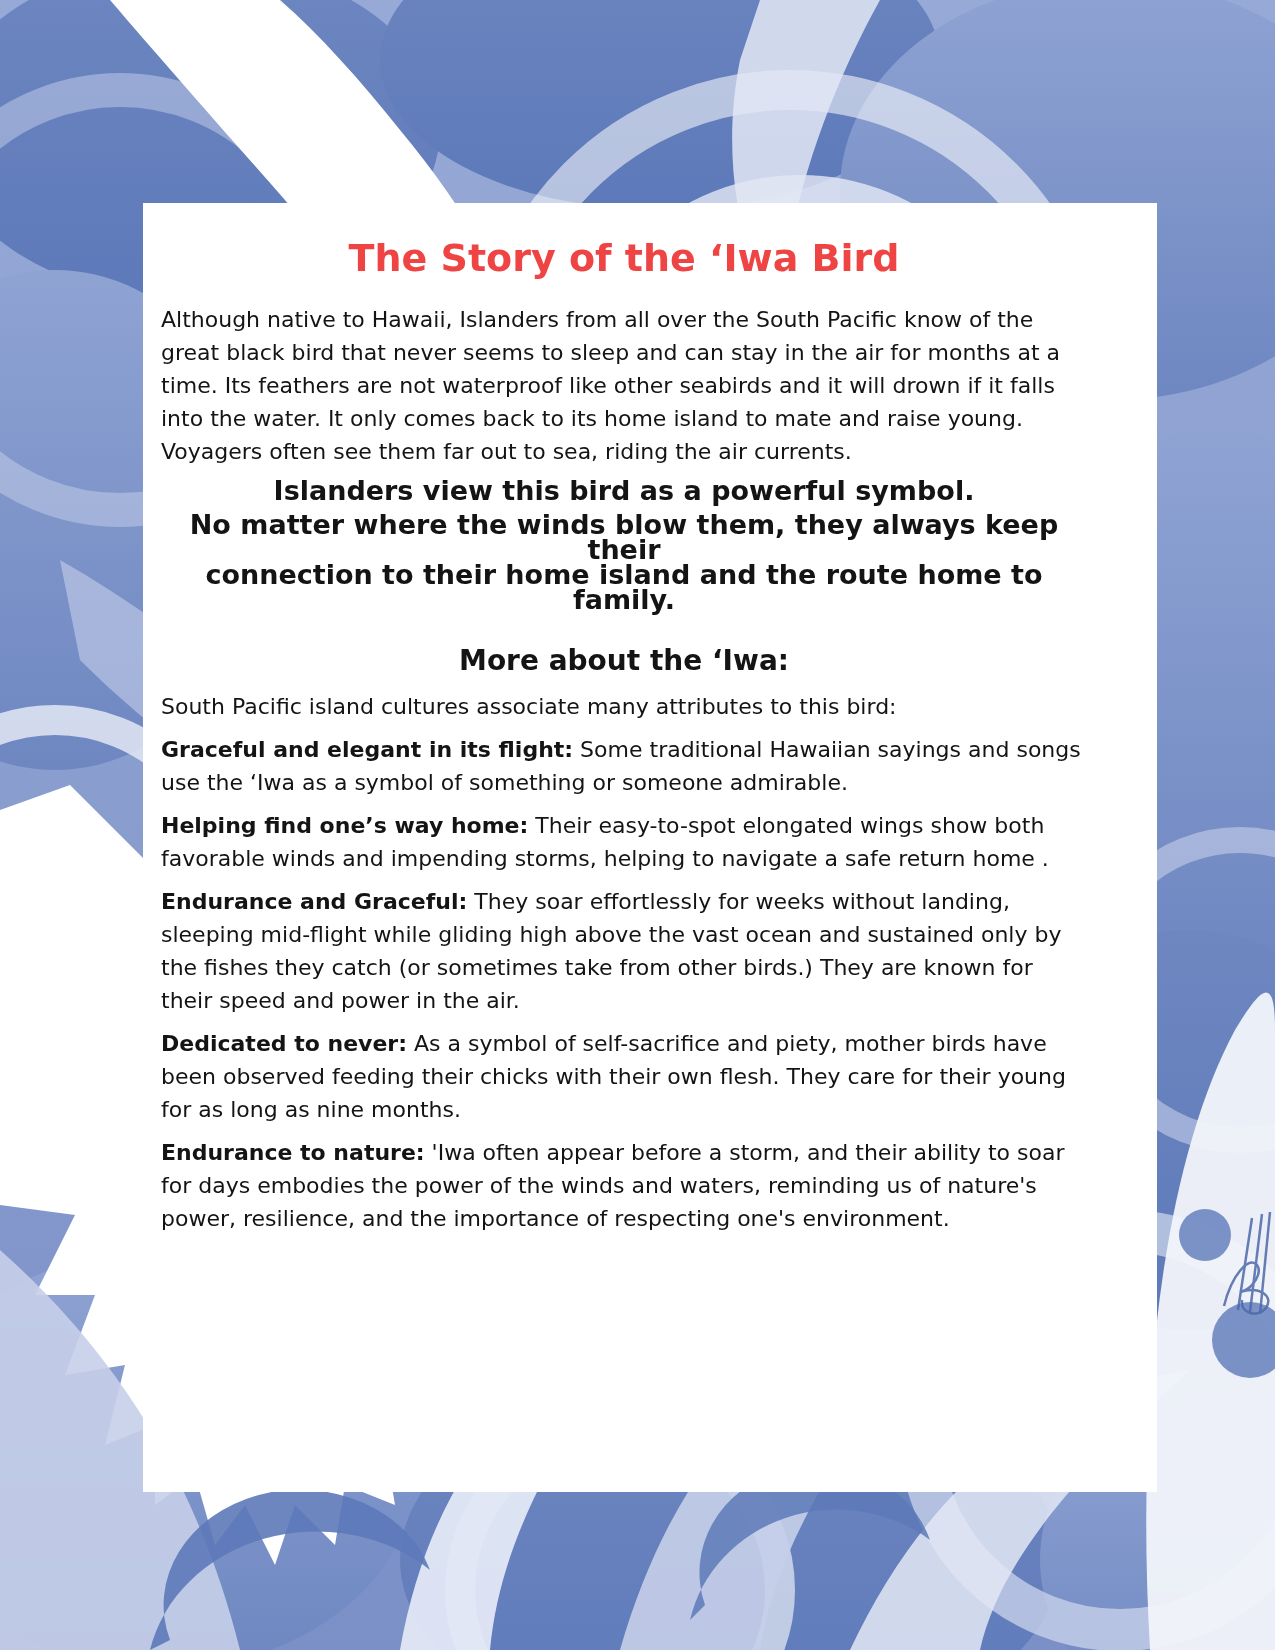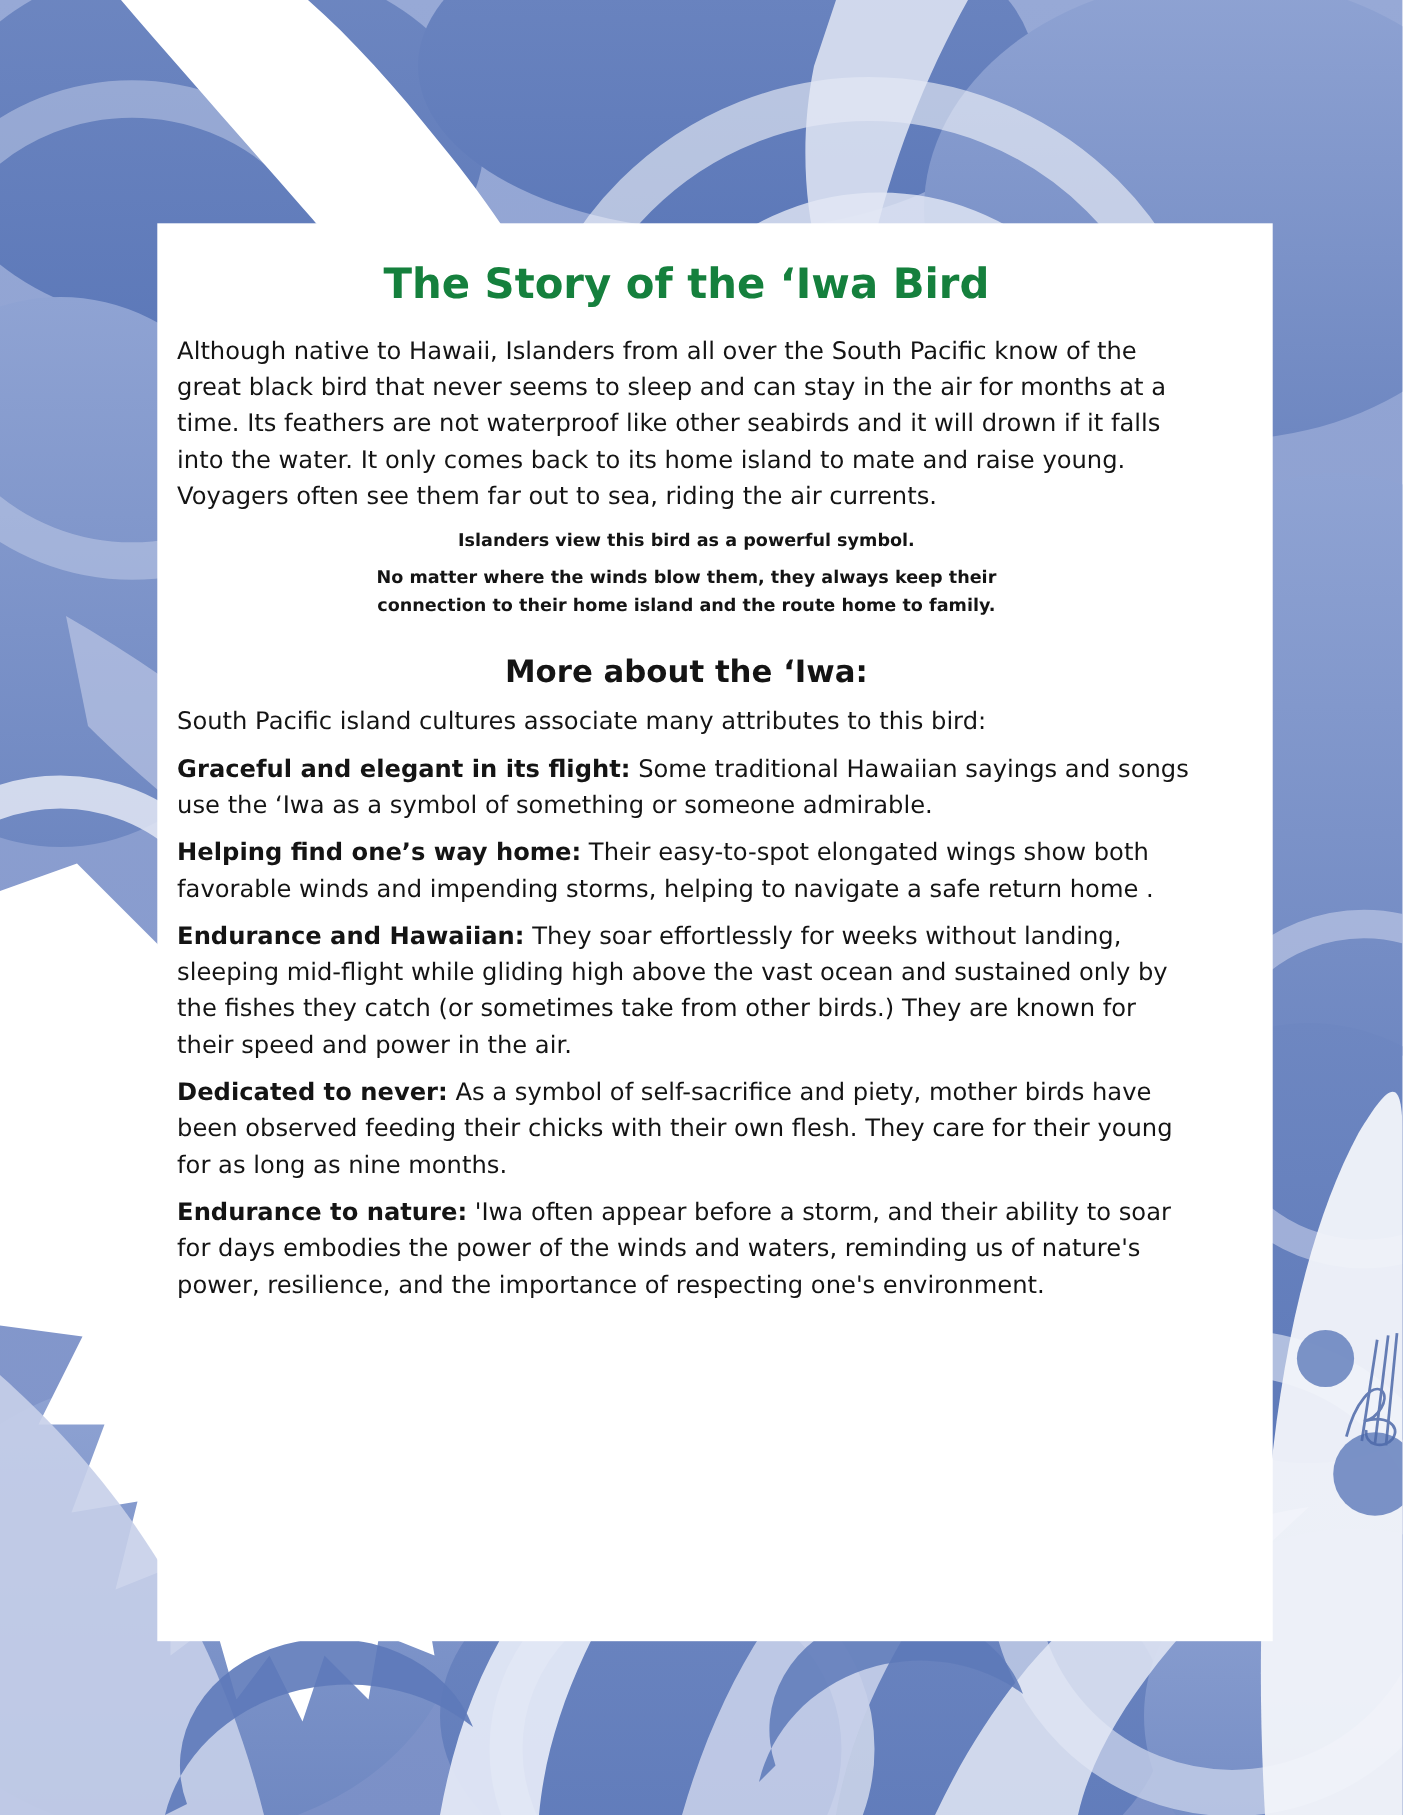--- a/index.html
+++ b/index.html
@@ -13,25 +13,25 @@
   body{background:#ffffff; font-family:"DejaVu Sans","Liberation Sans",sans-serif;}
   .page{position:relative; width:1275px; height:1650px; overflow:hidden; background:var(--base-bottom);}
   .bg{position:absolute; inset:0; width:1275px; height:1650px; display:block;}
   .card{
     position:absolute; left:143px; top:203px; width:1014px; min-height:1289px;
     background:var(--card-bg); box-sizing:border-box;
     padding:30px 70px 34px 18px; color:var(--ink);
   }
   .card h1{
     font-size:38px; line-height:50px; font-weight:bold; text-align:center;
-    margin:0 0 20px 0; color:#15803d;
+    margin:0 0 20px 0; color:#ef4444;
   }
   .card p.body{ font-size:22px; line-height:33px; margin:0 0 10px 0; }
   .stanza{
-    font-size:16px; line-height:25px; font-weight:bold; text-align:center;
+    font-size:27px; line-height:25px; font-weight:bold; text-align:center;
     white-space:pre-line; margin:0 0 9px 0;
   }
   .stanza.first{ margin-top:6px; }
   .card h2{
     font-size:28px; line-height:30px; font-weight:bold; text-align:center;
     margin:34px 0 14px 0;
   }
   .attr strong{ font-weight:bold; }
 </style>
 </head>
@@ -135,21 +135,21 @@
     <h2>More about the ‘Iwa:</h2>
     <p class="body">South Pacific island cultures associate many attributes to this bird:</p>
 
     <p class="body attr">
       <strong>Graceful and elegant in its flight:</strong><span> Some traditional Hawaiian sayings and songs use the ‘Iwa as a symbol of something or someone admirable.</span>
     </p>
     <p class="body attr">
       <strong>Helping find one’s way home:</strong><span>  Their easy-to-spot elongated wings show both favorable winds and impending storms, helping to navigate a safe return home .</span>
     </p>
     <p class="body attr">
-      <strong>Endurance and Hawaiian:</strong><span>  They soar effortlessly for weeks without landing, sleeping mid-flight while gliding high above the vast ocean and sustained only by the fishes they catch (or sometimes take from other birds.) They are known for their speed and power in the air.</span>
+      <strong>Endurance and Graceful:</strong><span>  They soar effortlessly for weeks without landing, sleeping mid-flight while gliding high above the vast ocean and sustained only by the fishes they catch (or sometimes take from other birds.) They are known for their speed and power in the air.</span>
     </p>
     <p class="body attr">
       <strong>Dedicated to never:</strong><span>   As a symbol of self-sacrifice and piety, mother birds have been observed feeding their chicks with their own flesh. They care for their young for as long as nine months.</span>
     </p>
     <p class="body attr">
       <strong>Endurance to nature:</strong><span>   'Iwa often appear before a storm, and their ability to soar for days embodies the power of the winds and waters, reminding us of nature's power, resilience, and the importance of respecting one's environment.</span>
     </p>
   </main>
 
 </div>

